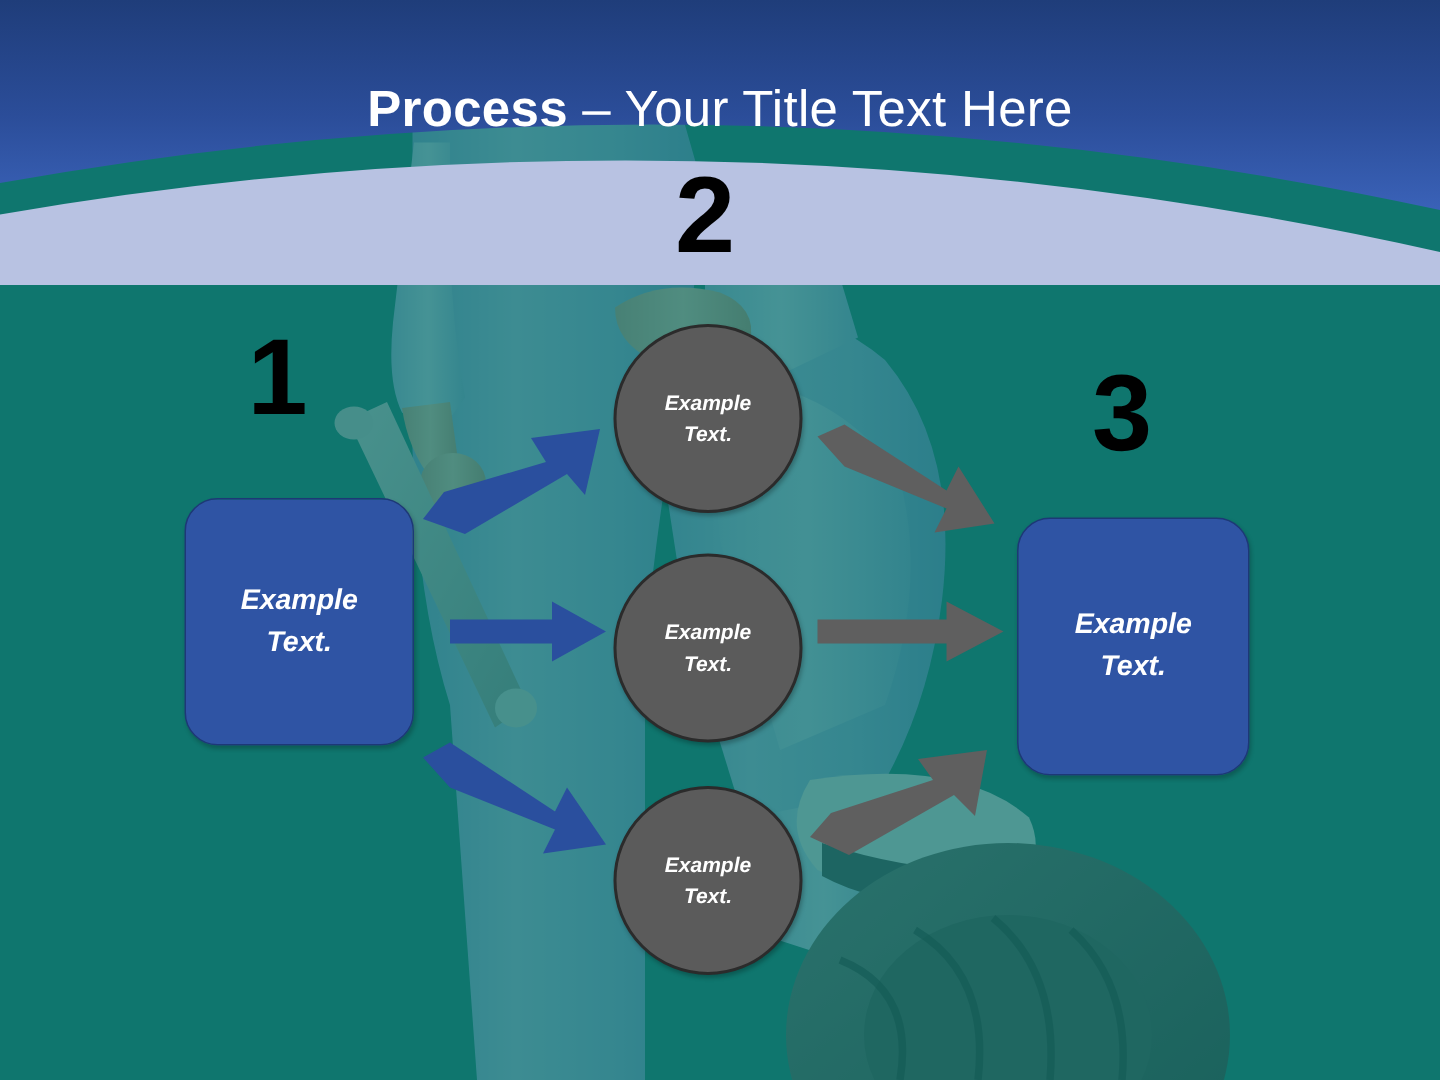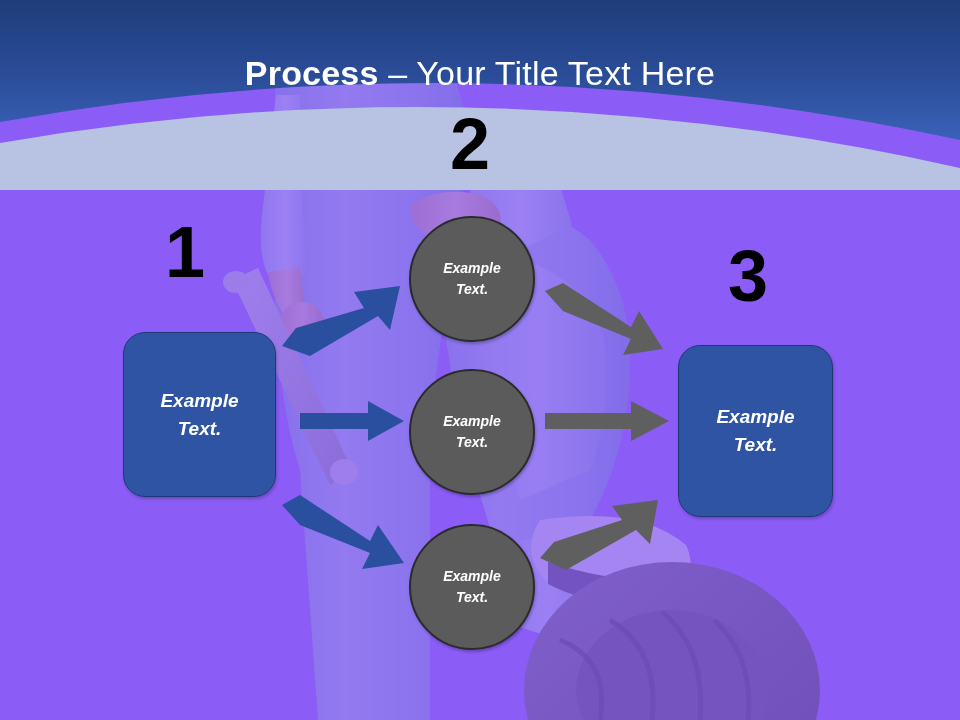--- a/index.html
+++ b/index.html
@@ -4,21 +4,21 @@
 <style>
   * { box-sizing: border-box; margin: 0; padding: 0; }
   html, body {
     width: 960px; height: 720px;
     overflow: hidden;
     font-family: "Liberation Sans", sans-serif;
   }
   #slide {
     position: relative;
     width: 960px; height: 720px;
-    background: #8b5cf6;
+    background: #0f766e;
     overflow: hidden;
   }
 
   
   #photo-layer {
     position: absolute; left: 0; top: 0;
     width: 960px; height: 720px;
     opacity: 0.30;
     pointer-events: none;
   }

